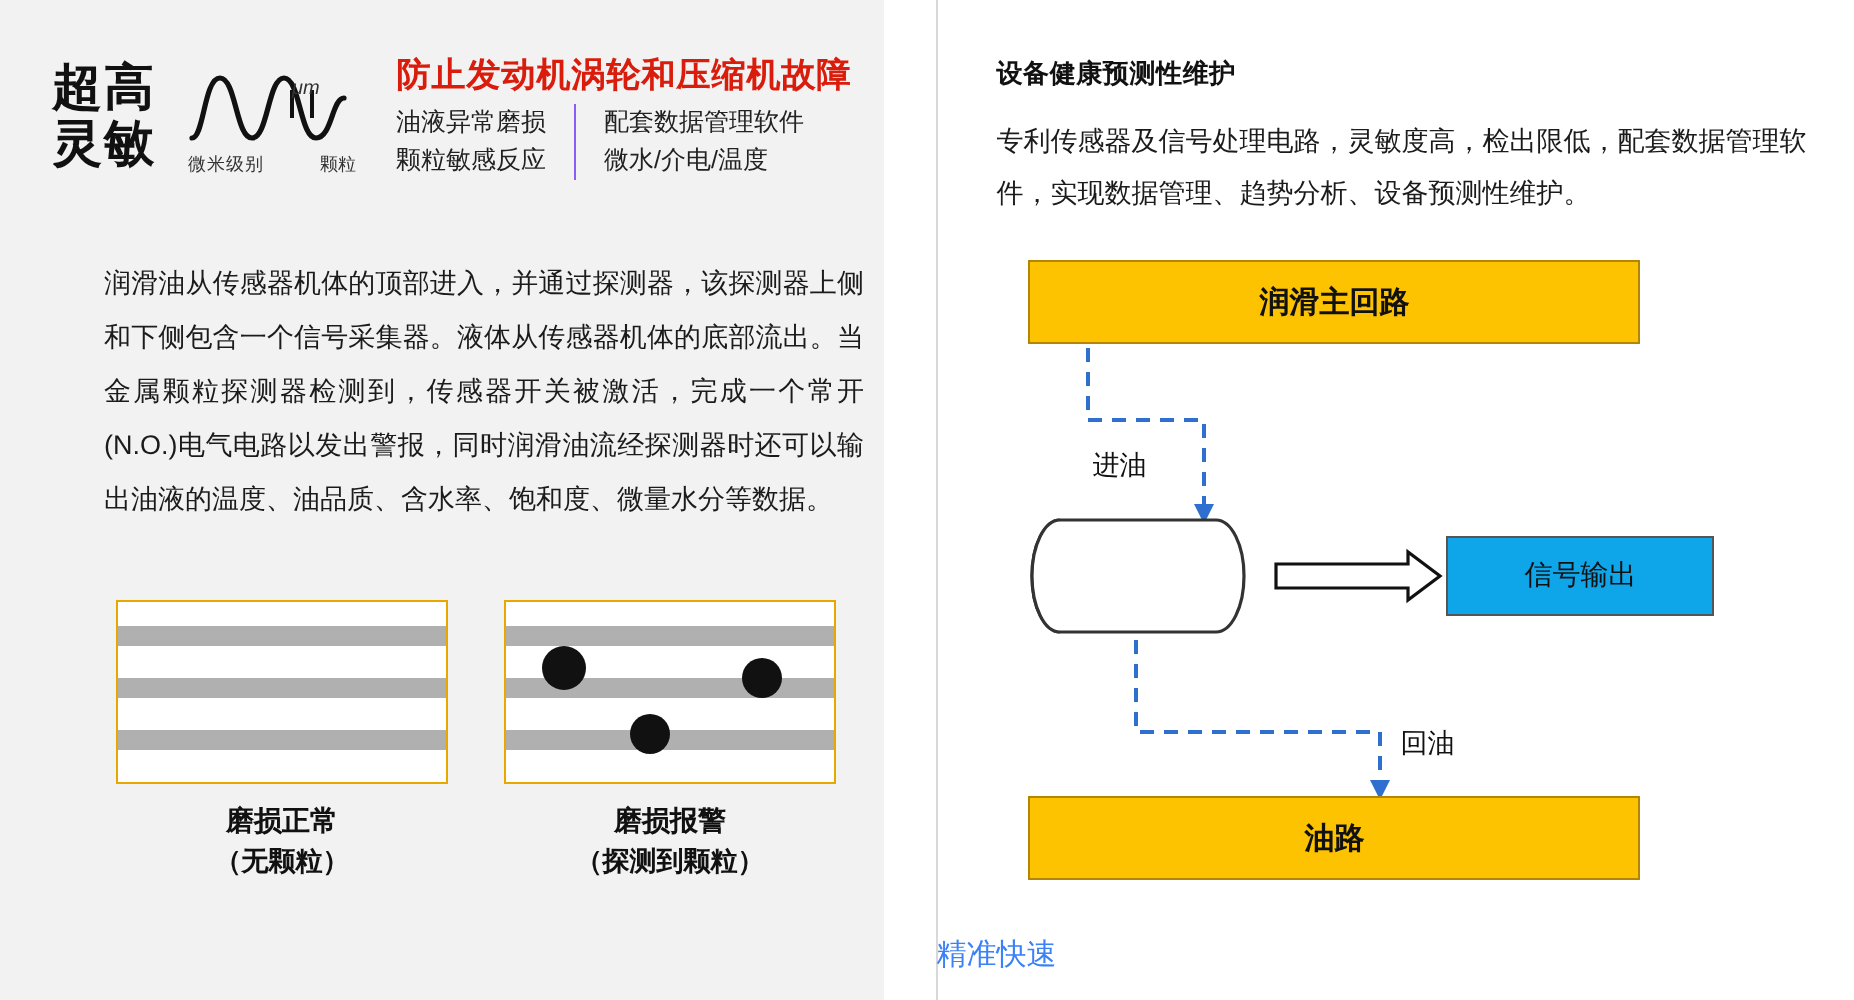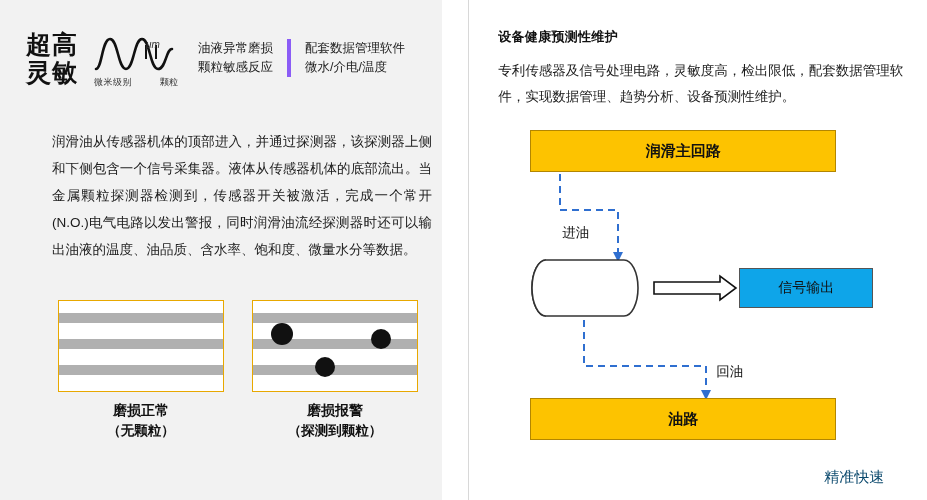--- a/index.html
+++ b/index.html
@@ -95,21 +95,21 @@
   .feature-grid {
     display: flex;
     font-size: 12.5px;
     color: #222;
     line-height: 1.55;
   }
   .feature-col {
     padding: 0 10px;
   }
   .feature-col.first {
-    border-right: 4px solid #8b5cf6;
+    border-right: 1px solid #8b5cf6;
     padding-left: 12px;
     padding-right: 14px;
   }
   .feature-col.second {
     padding-left: 14px;
   }
   .desc-paragraph {
     position: absolute;
     left: 52px;
     top: 128px;
@@ -195,21 +195,21 @@
     position: absolute;
     left: 30px;
     top: 58px;
     width: 420px;
     font-size: 13.5px;
     line-height: 1.95;
     color: #1b1b1b;
   }
   .flow-area {
     position: absolute;
-    left: 16px;
+    left: 0;
     top: 118px;
     width: 428px;
     height: 382px;
   }
   .yellow-box {
     position: absolute;
     background: #fdc300;
     border: 1.5px solid #b38600;
     box-sizing: border-box;
     display: flex;
@@ -277,23 +277,23 @@
   }
   .label-back {
     left: 232px;
     top: 245px;
   }
   .bottom-note {
     position: absolute;
     left: 0;
     top: 350px;
     width: 400px;
-    text-align: right;
+    text-align: left;
     font-size: 15px;
-    color: #0c4a6e;
+    color: #3b82f6;
   }
 </style>
 </head>
 <body>
 
 <div class="page">
 
   <div class="left-panel">
 
     <div class="header-block">
@@ -307,20 +307,21 @@
           <path d="M2,42 C8,42 8,12 16,12 C24,12 24,42 32,42 C40,42 40,12 48,12 C56,12 56,42 64,42 C72,42 72,22 78,22" fill="none" stroke="#111" stroke-width="2.6" stroke-linecap="round"></path>
           <line x1="52" y1="18" x2="52" y2="32" stroke="#111" stroke-width="2"></line>
           <line x1="62" y1="18" x2="62" y2="32" stroke="#111" stroke-width="2"></line>
         </svg>
         <span class="wave-um">μm</span>
         <span class="wave-label-left">微米级别</span>
         <span class="wave-label-right">颗粒</span>
       </div>
 
       <div class="header-right">
+        <div class="red-title">防止发动机涡轮和压缩机故障</div>
         <div class="feature-grid">
           <div class="feature-col first">
             <div>油液异常磨损</div>
             <div>颗粒敏感反应</div>
           </div>
           <div class="feature-col second">
             <div>配套数据管理软件</div>
             <div>微水/介电/温度</div>
           </div>
         </div>

